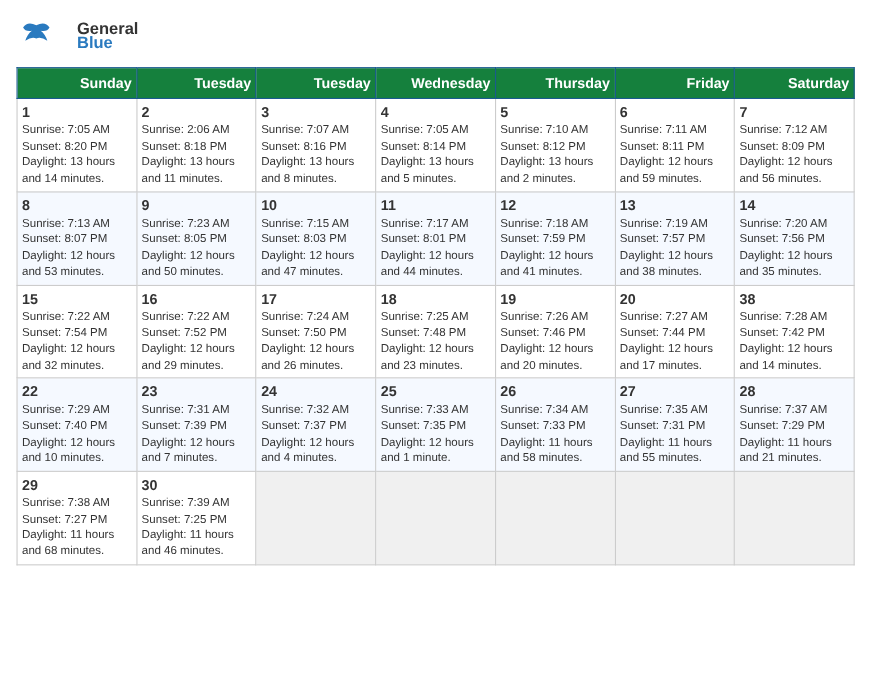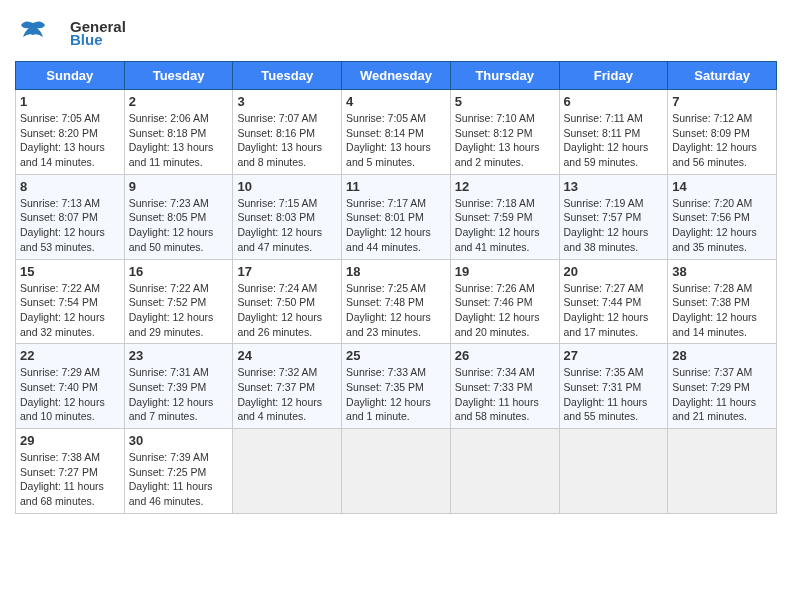--- a/index.html
+++ b/index.html
@@ -33,24 +33,24 @@
       font-size: 16px;
       font-weight: normal;
       color: #555;
     }
     table {
       width: 100%;
       border-collapse: collapse;
       font-size: 11px;
     }
     thead tr th {
-      background-color: #3b82f6;
+      background-color: #15803d;
       color: #fff;
       padding: 6px 4px;
-      text-align: center;
+      text-align: right;
       font-size: 13px;
       font-weight: bold;
       border: 1px solid #1a5a8f;
     }
     tbody tr td {
       border: 1px solid #ccc;
       padding: 4px;
       vertical-align: top;
       width: 14.28%;
       min-height: 70px;
@@ -276,21 +276,21 @@
 <div class="day-info">
   <span>Sunrise: 7:27 AM</span><br>
   <span>Sunset: 7:44 PM</span><br>
   <span>Daylight: 12 hours and 17 minutes.</span>
 </div>
         </td>
         <td>
           <span class="day-number">38</span>
 <div class="day-info">
   <span>Sunrise: 7:28 AM</span><br>
-  <span>Sunset: 7:38 PM</span><br>
+  <span>Sunset: 7:42 PM</span><br>
   <span>Daylight: 12 hours and 14 minutes.</span>
 </div>
         </td>
       </tr>
       <tr>
         <td>
           <span class="day-number">22</span>
 <div class="day-info">
   <span>Sunrise: 7:29 AM</span><br>
   <span>Sunset: 7:40 PM</span><br>

